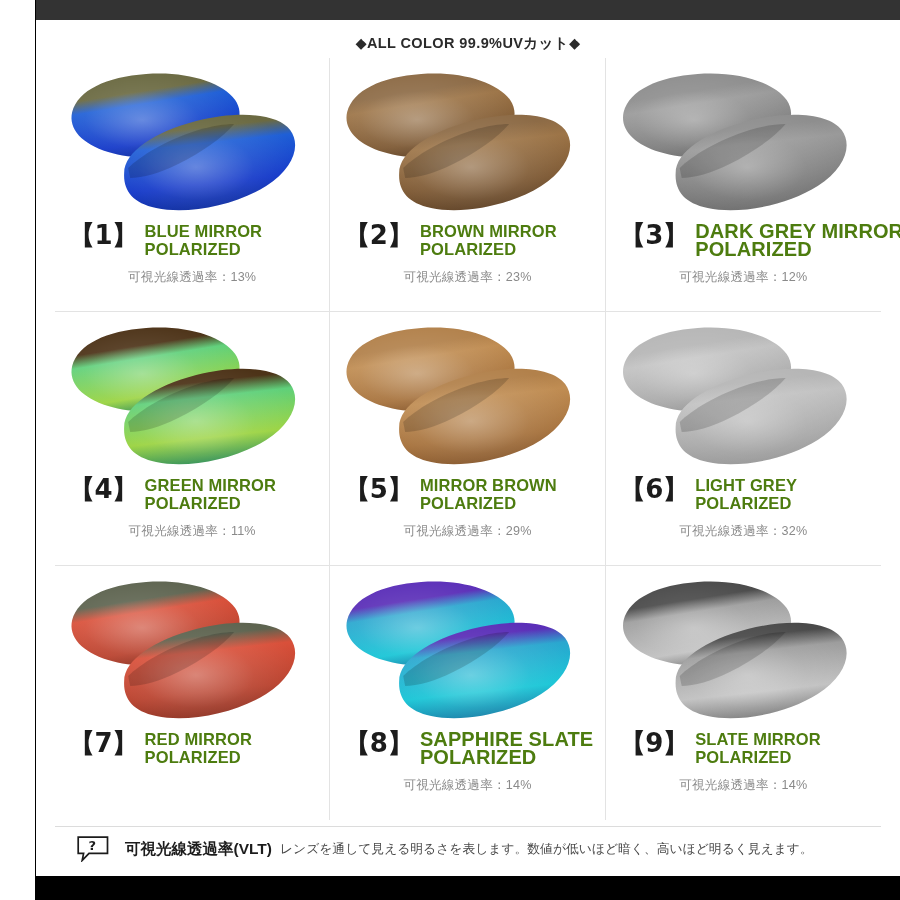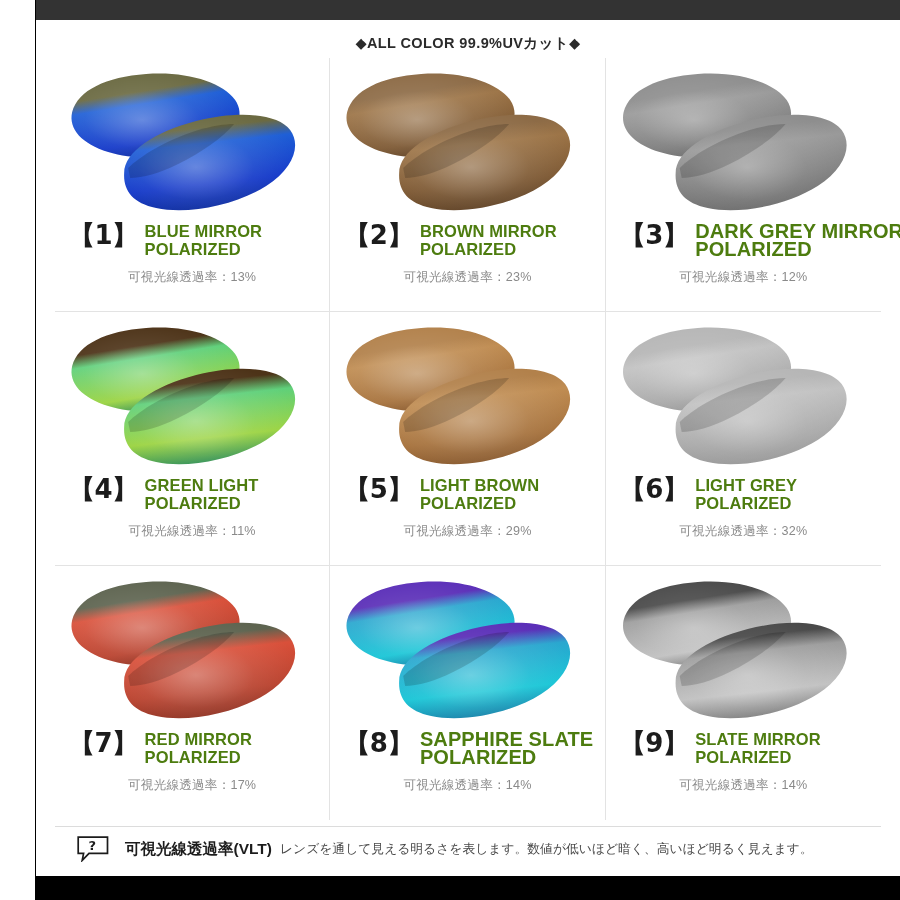--- a/index.html
+++ b/index.html
@@ -298,21 +298,21 @@
               <path d="M10 52 C16 30 44 17 84 14 C124 11 160 22 173 40 C183 55 176 72 152 84 C124 98 78 102 46 92 C20 84 6 69 10 52 Z" fill="url(#g3h)"></path>
               <path d="M62 113 C62 92 92 72 134 61 C178 50 216 54 228 70 C239 85 232 108 204 126 C174 145 126 155 94 148 C70 143 61 130 62 113 Z" fill="url(#g3b)"></path>
               <path d="M62 113 C62 92 92 72 134 61 C178 50 216 54 228 70 C239 85 232 108 204 126 C174 145 126 155 94 148 C70 143 61 130 62 113 Z" fill="url(#g3h)"></path>
               <path d="M66 108 C78 96 104 80 136 70 C150 66 162 64 172 64 C160 78 140 92 116 104 C98 113 80 118 68 118 Z" fill="#000000" opacity="0.16"></path>
             </svg>
           </div>
           <div class="label">
             <div class="title-row">
               <span class="bracket">【4】</span>
               <div class="names">
-                <div class="name-line">GREEN LIGHT</div>
+                <div class="name-line">GREEN MIRROR</div>
                 <div class="name-line">POLARIZED</div>
               </div>
             </div>
             <div class="vlt">可視光線透過率：11%</div>
           </div>
         </div>
         <div class="cell">
           <div class="lens-art">
             <svg viewBox="0 0 260 166" xmlns="http://www.w3.org/2000/svg">
               <defs>
@@ -340,21 +340,21 @@
               <path d="M10 52 C16 30 44 17 84 14 C124 11 160 22 173 40 C183 55 176 72 152 84 C124 98 78 102 46 92 C20 84 6 69 10 52 Z" fill="url(#g4h)"></path>
               <path d="M62 113 C62 92 92 72 134 61 C178 50 216 54 228 70 C239 85 232 108 204 126 C174 145 126 155 94 148 C70 143 61 130 62 113 Z" fill="url(#g4b)"></path>
               <path d="M62 113 C62 92 92 72 134 61 C178 50 216 54 228 70 C239 85 232 108 204 126 C174 145 126 155 94 148 C70 143 61 130 62 113 Z" fill="url(#g4h)"></path>
               <path d="M66 108 C78 96 104 80 136 70 C150 66 162 64 172 64 C160 78 140 92 116 104 C98 113 80 118 68 118 Z" fill="#000000" opacity="0.16"></path>
             </svg>
           </div>
           <div class="label">
             <div class="title-row">
               <span class="bracket">【5】</span>
               <div class="names">
-                <div class="name-line">LIGHT BROWN</div>
+                <div class="name-line">MIRROR BROWN</div>
                 <div class="name-line">POLARIZED</div>
               </div>
             </div>
             <div class="vlt">可視光線透過率：29%</div>
           </div>
         </div>
         <div class="cell col3">
           <div class="lens-art">
             <svg viewBox="0 0 260 166" xmlns="http://www.w3.org/2000/svg">
               <defs>
@@ -428,21 +428,20 @@
             </svg>
           </div>
           <div class="label">
             <div class="title-row">
               <span class="bracket">【7】</span>
               <div class="names">
                 <div class="name-line">RED MIRROR</div>
                 <div class="name-line">POLARIZED</div>
               </div>
             </div>
-            <div class="vlt">可視光線透過率：17%</div>
           </div>
         </div>
         <div class="cell row3">
           <div class="lens-art">
             <svg viewBox="0 0 260 166" xmlns="http://www.w3.org/2000/svg">
               <defs>
                 <linearGradient id="g7a" x1="0.18" y1="0" x2="0.5" y2="1">
                   <stop offset="0" stop-color="#5b2fb8"></stop>
                   <stop offset="0.26" stop-color="#5b2fb8"></stop>
                   <stop offset="0.40" stop-color="#2aa7cf"></stop>

